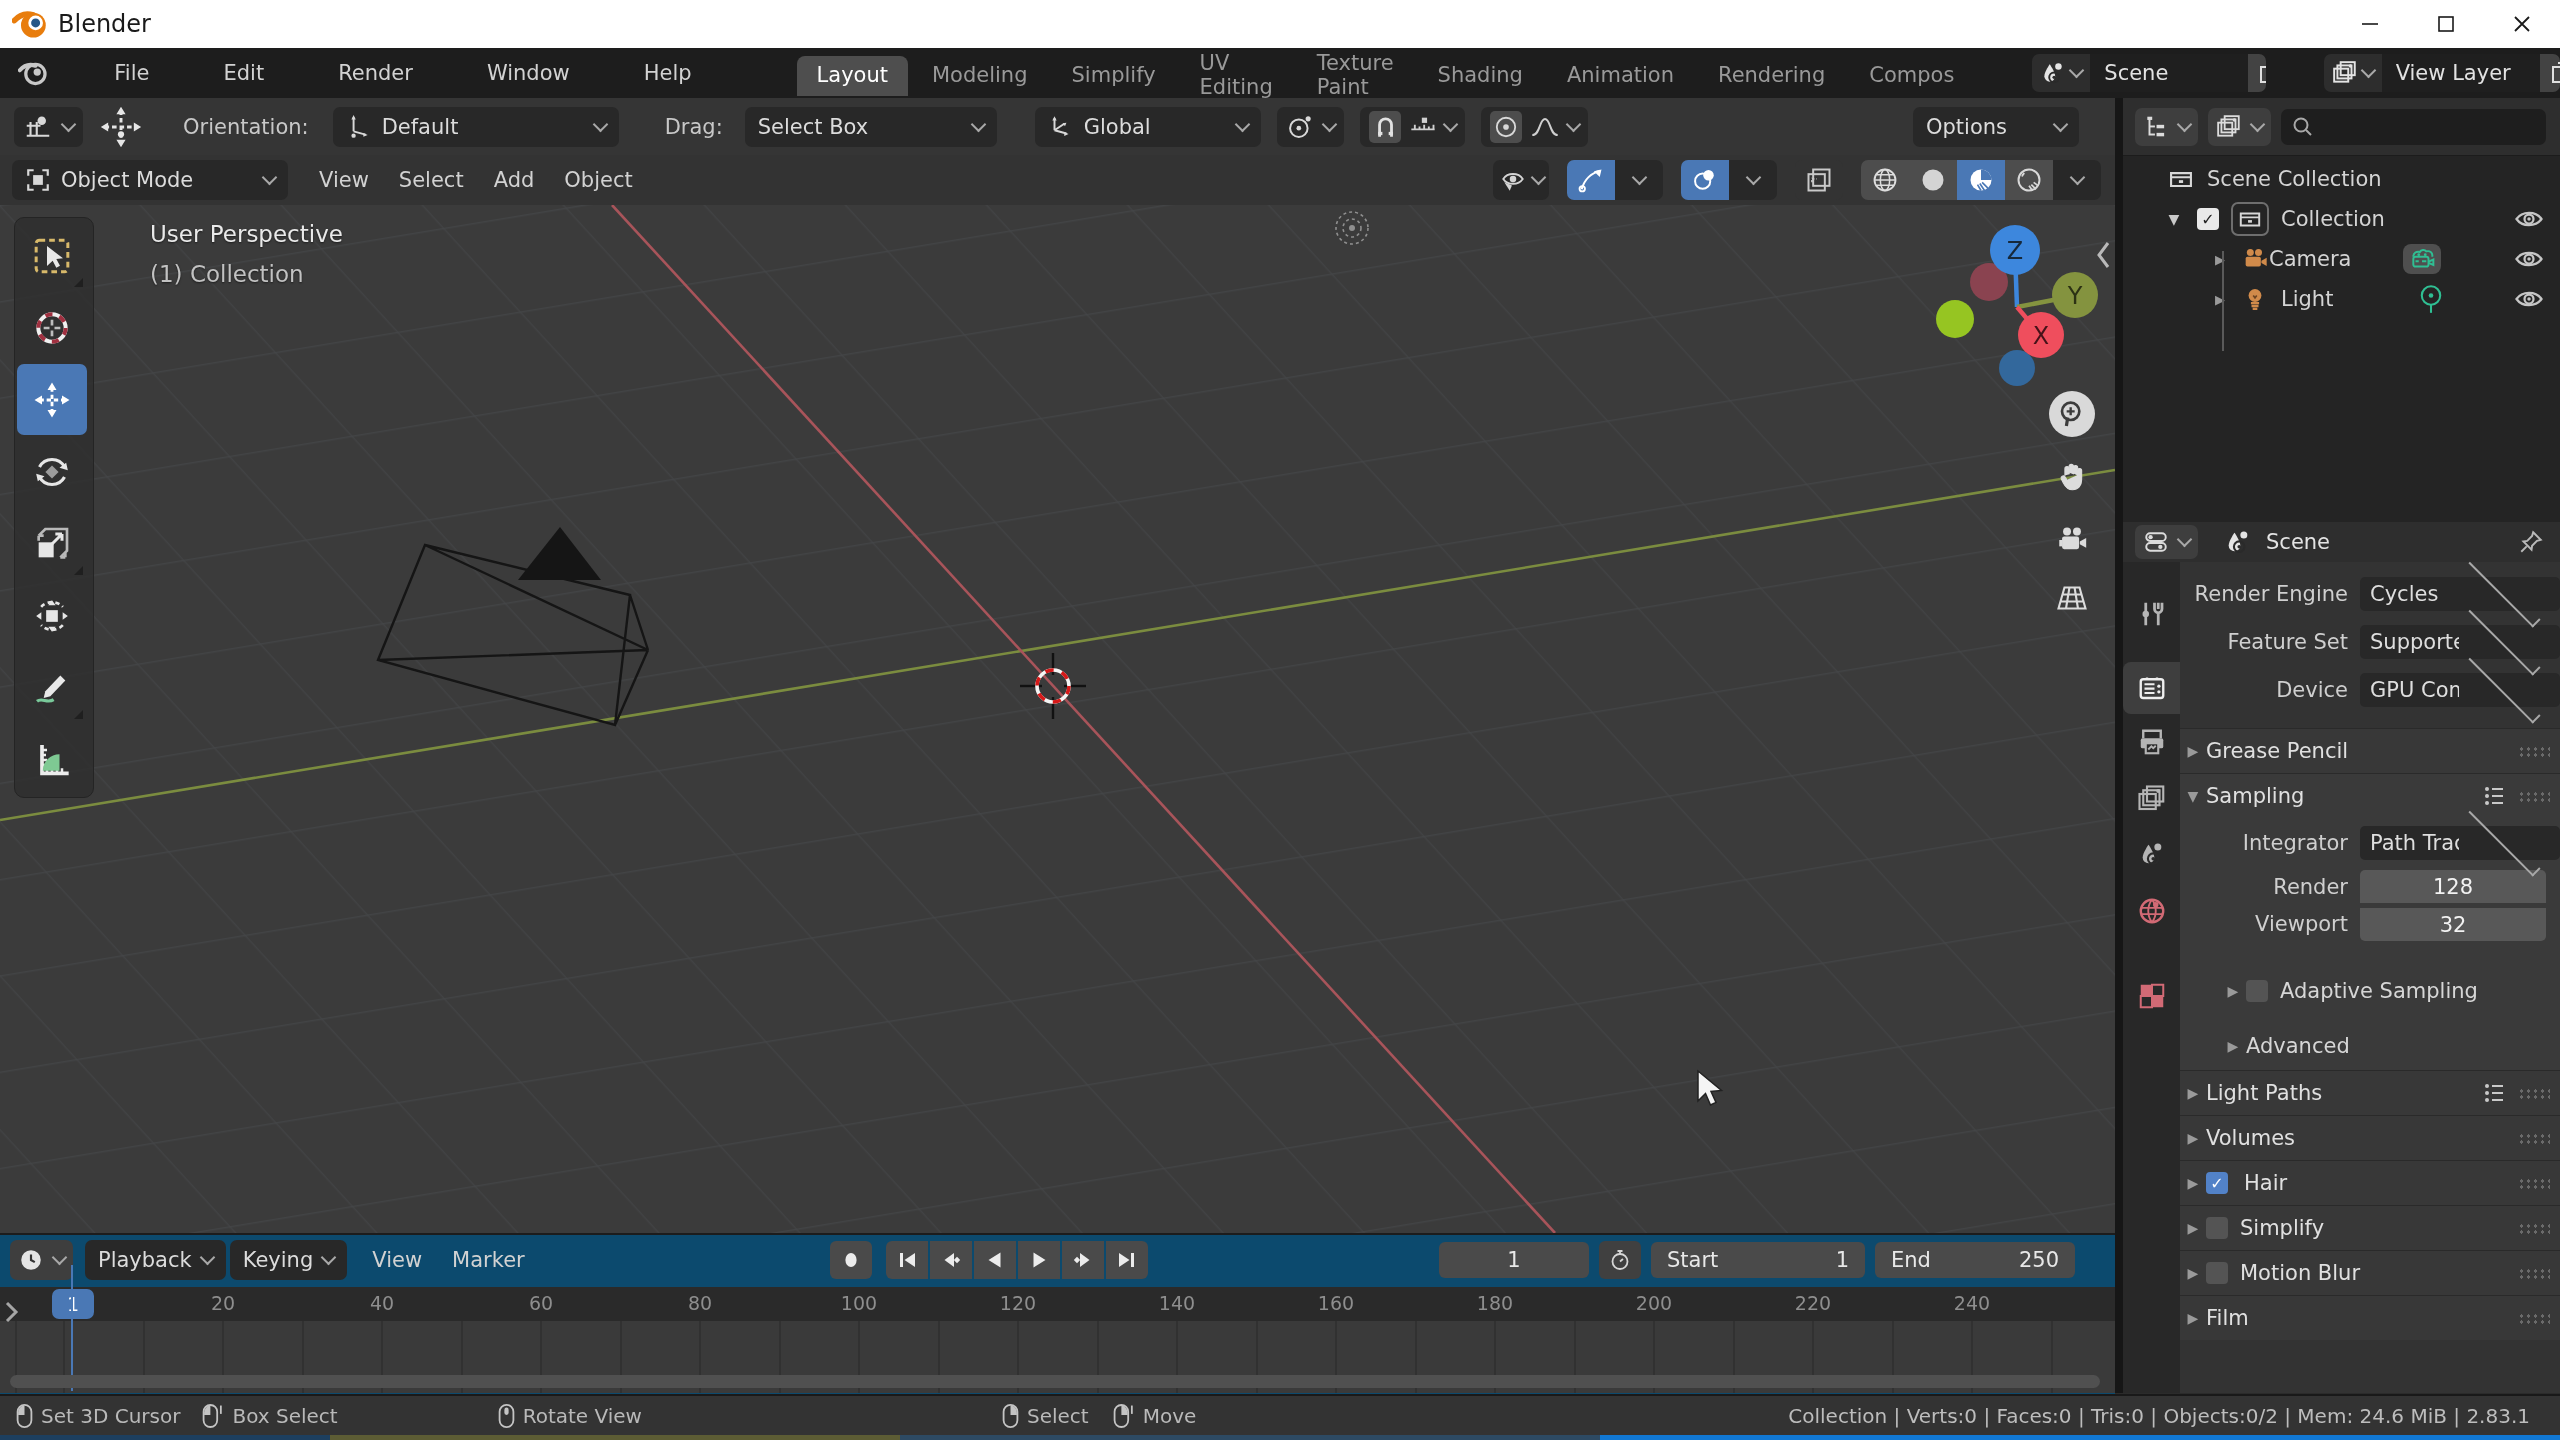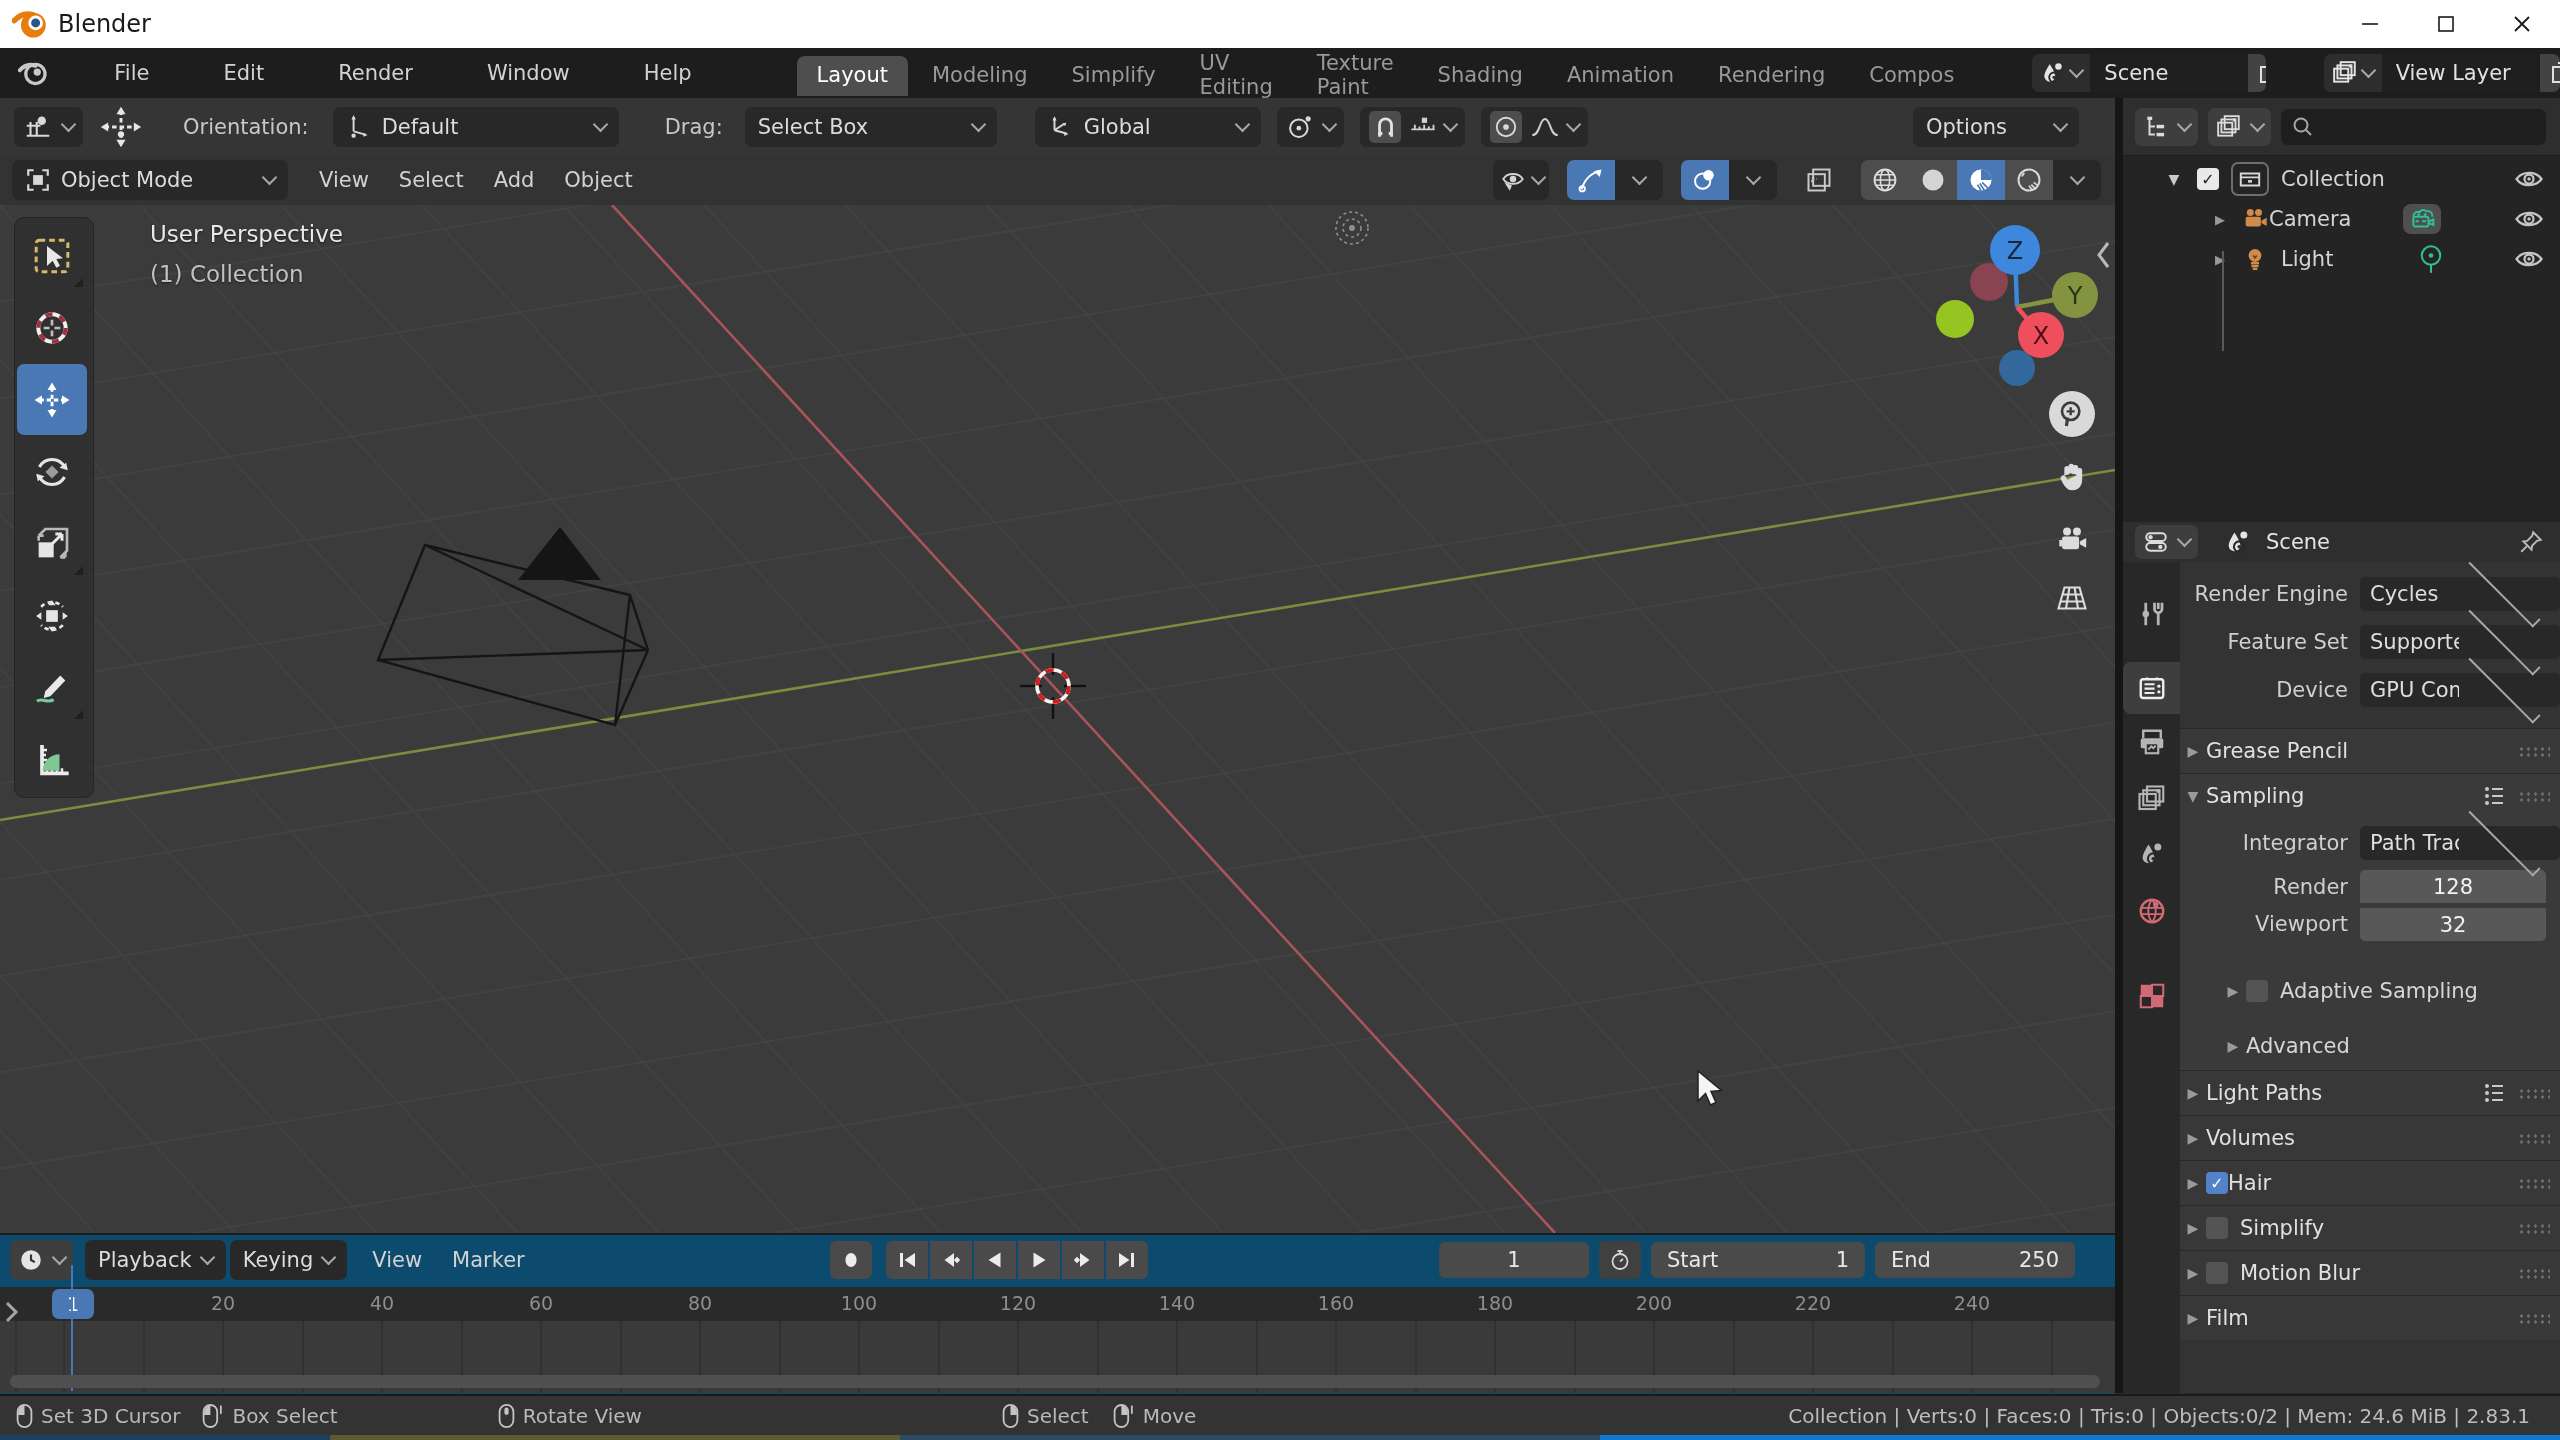--- a/index.html
+++ b/index.html
@@ -629,20 +629,27 @@
         <svg width="24" height="24" viewBox="0 0 24 24">
             <circle cx="10" cy="10" r="6.5" fill="none" stroke="#a8a8a8" stroke-width="2"></circle>
             <line x1="15" y1="15" x2="20" y2="20" stroke="#a8a8a8" stroke-width="2"></line>
           </svg>
       </div>
     </div>
 
     <div class="ab" style="left:0;top:57px;width:437px;height:367px;padding-top:4px">
       <div class="ab" style="left:99px;top:96px;width:2px;height:100px;background:#5a5a5a"></div>
       <div class="olrow">
+        <svg width="28" height="28" viewBox="0 0 24 24" style="margin-left:44px">
+            <path d="M3.5 7 H20.5 V18 H3.5 Z M3.5 10.5 H20.5" fill="none" stroke="#d8d8d8" stroke-width="1.8"></path>
+            <rect x="10.2" y="13" width="3.6" height="2.4" fill="#d8d8d8"></rect>
+          </svg>
+        <span style="margin-left:12px">Scene Collection</span>
+      </div>
+      <div class="olrow">
         <span class="tri" style="margin-left:38px;color:#c9c9c9">▼</span>
         <span class="cb white" style="margin-left:10px">✓</span>
         <span style="margin-left:12px;border:2px solid #6e6e6e;border-radius:7px;padding:2px 4px;display:flex">
           <svg width="26" height="26" viewBox="0 0 24 24">
               <path d="M3.5 7 H20.5 V18 H3.5 Z M3.5 10.5 H20.5" fill="none" stroke="#d8d8d8" stroke-width="1.8"></path>
               <rect x="10.2" y="13" width="3.6" height="2.4" fill="#d8d8d8"></rect>
             </svg>
         </span>
         <span style="margin-left:12px">Collection</span>
         <svg class="eye" width="30" height="26" viewBox="0 0 24 20">
@@ -857,21 +864,21 @@
         <span class="grip" style="margin-left:12px"></span>
       </div>
       <div class="phrow">
         <span class="tri">▶</span>
         <span>Volumes</span>
         <span class="grip"></span>
       </div>
       <div class="phrow">
         <span class="tri">▶</span>
         <span class="cb on">✓</span>
-        <span style="margin-left:0">Hair</span>
+        <span style="margin-left:16px">Hair</span>
         <span class="grip"></span>
       </div>
       <div class="phrow">
         <span class="tri">▶</span>
         <span class="cb"></span>
         <span style="margin-left:12px">Simplify</span>
         <span class="grip"></span>
       </div>
       <div class="phrow">
         <span class="tri">▶</span>

